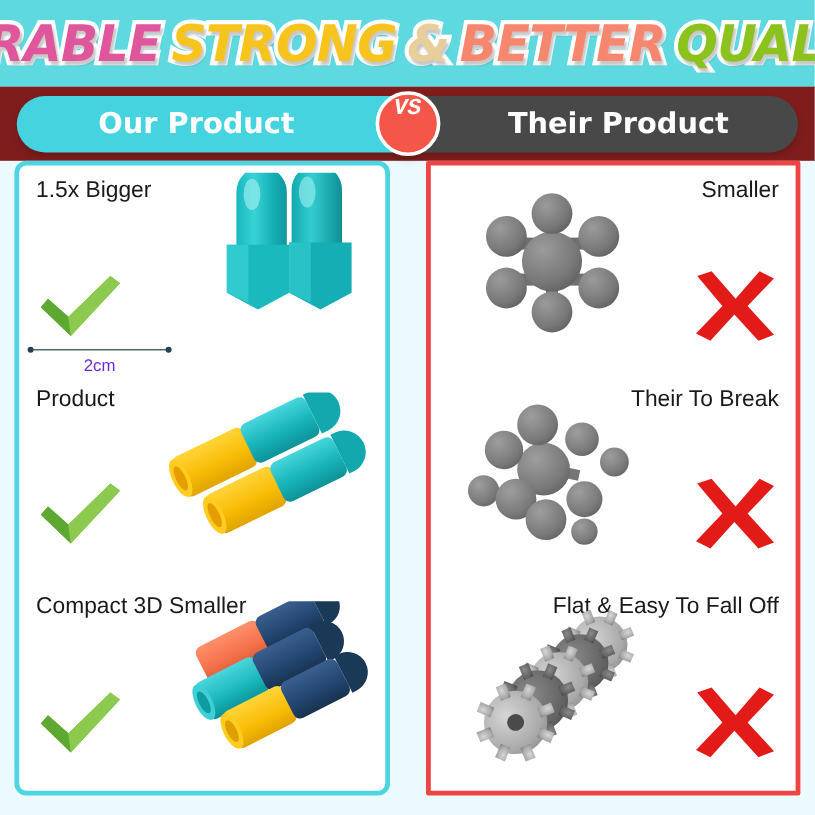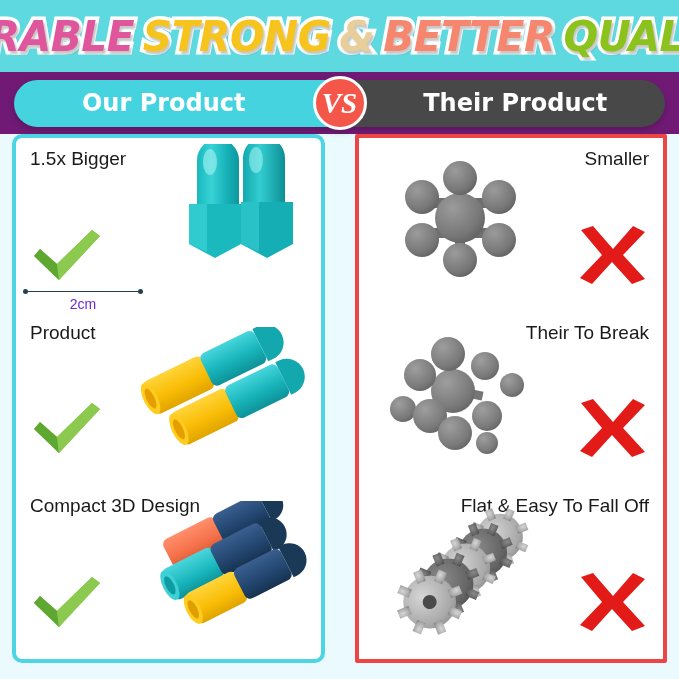--- a/index.html
+++ b/index.html
@@ -43,21 +43,21 @@
     text-shadow: 2px 3px 2px rgba(0,0,0,0.22);
   }
 
   
   .vs-bar-wrap {
     width: 679px;
     height: 62px;
     display: flex;
     align-items: center;
     justify-content: center;
-    background: #701a75;
+    background: #7f1d1d;
   }
 
   .vs-bar {
     position: relative;
     width: 651px;
     height: 47px;
     display: flex;
     filter: drop-shadow(0 3px 3px rgba(0,0,0,0.18));
   }
 
@@ -89,27 +89,27 @@
     position: absolute;
     left: 50%;
     top: 50%;
     transform: translate(-50%, -50%);
     width: 54px;
     height: 54px;
     border-radius: 50%;
     background: #f4574a;
     border: 3px solid #ffffff;
     display: flex;
-    align-items: center;
+    align-items: flex-start;
     justify-content: center;
     color: #ffffff;
-    font-size: 29px;
+    font-size: 19px;
     font-weight: bold;
     font-style: italic;
-    font-family: Liberation Serif, serif;
+    font-family: Liberation Mono, monospace;
     z-index: 4;
   }
 
   
   .panels {
     display: flex;
     gap: 30px;
     padding: 0 12px;
     height: 529px;
   }
@@ -306,21 +306,21 @@
             <rect x="100" y="64" width="58" height="36" rx="6" fill="url(#ty1)"></rect>
             <path d="M158 64 h4 a18 18 0 0 1 0 36 h-4 z" fill="#13a8ae"></path>
             <ellipse cx="42" cy="82" rx="7" ry="17" fill="#ffcc1f"></ellipse>
             <ellipse cx="42" cy="82" rx="4" ry="11" fill="#e59e00"></ellipse>
           </g>
         </svg>
       </div>
     </div>
 
     <div class="row">
-      <div class="feat-label">Compact 3D Design</div>
+      <div class="feat-label">Compact 3D Smaller</div>
 
       <svg class="mark" viewBox="0 0 74 62">
         <path d="M4 32 L10 25 L27 40 L62 6 L70 12 L29 56 Z" fill="#7ac143"></path>
         <path d="M4 32 L10 25 L27 40 L29 56 Z" fill="#5ea832"></path>
         <path d="M62 6 L70 12 L29 56 L27 40 Z" fill="#8cc94f"></path>
       </svg>
 
       <div class="art">
         <svg viewBox="0 0 180 150" width="180" height="150">
           <defs>

